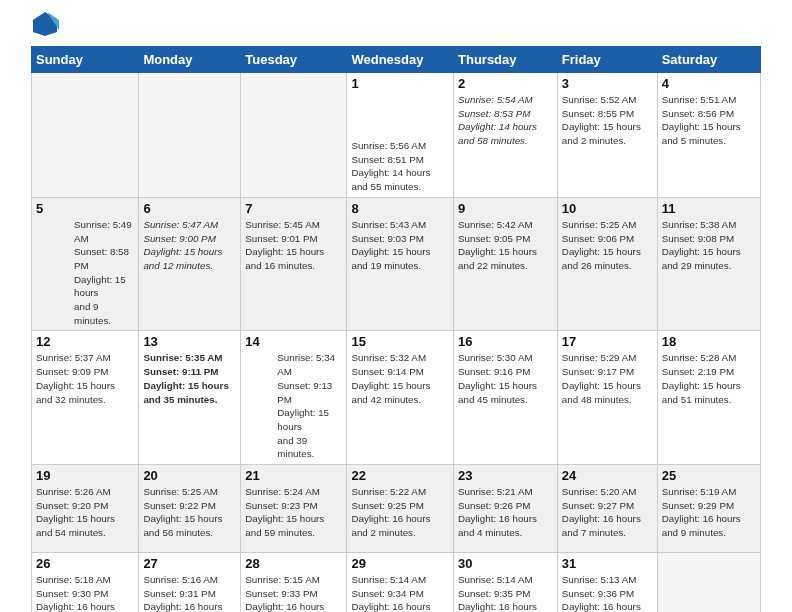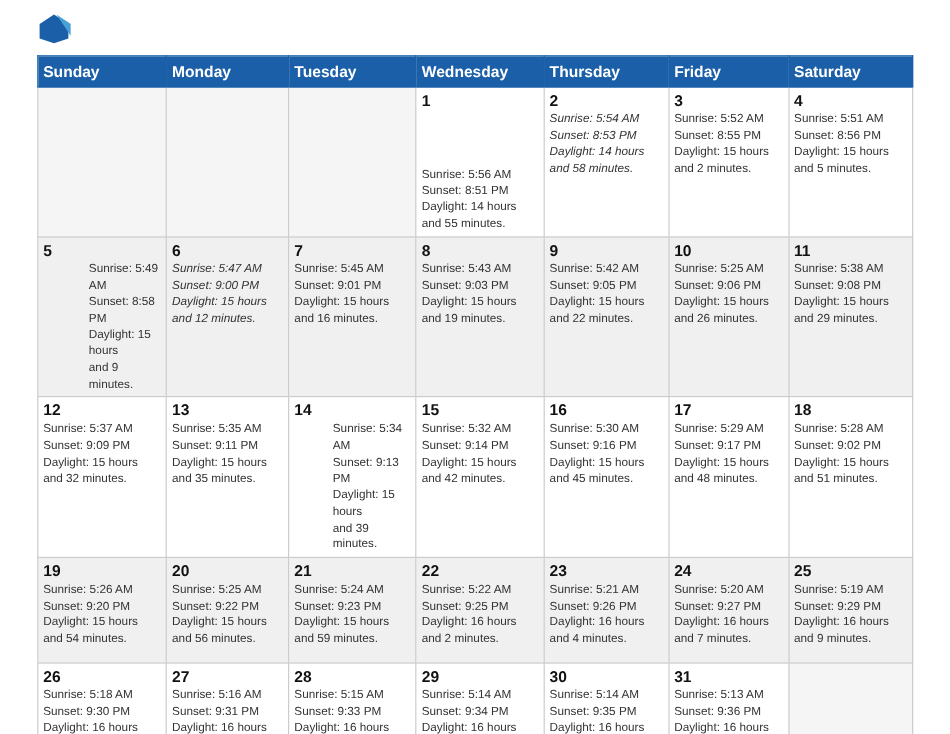--- a/index.html
+++ b/index.html
@@ -210,21 +210,21 @@
         <tr>
           <td>
             <div class="day-number">12</div>
             <div class="day-info" style="white-space: pre-line;">Sunrise: 5:37 AM
 Sunset: 9:09 PM
 Daylight: 15 hours
 and 32 minutes.</div>
           </td>
           <td>
             <div class="day-number">13</div>
-            <div class="day-info" style="white-space: pre-line;">Sunrise: 5:35 AM
+            <div class="day-info" style="white-space: pre-line; font-weight: bold;">Sunrise: 5:35 AM
 Sunset: 9:11 PM
 Daylight: 15 hours
 and 35 minutes.</div>
           </td>
           <td>
             <div class="day-number">14</div>
             <div class="day-info" style="white-space: pre-line; margin-left: 32px;">Sunrise: 5:34 AM
 Sunset: 9:13 PM
 Daylight: 15 hours
 and 39 minutes.</div>
@@ -246,21 +246,21 @@
           <td>
             <div class="day-number">17</div>
             <div class="day-info" style="white-space: pre-line;">Sunrise: 5:29 AM
 Sunset: 9:17 PM
 Daylight: 15 hours
 and 48 minutes.</div>
           </td>
           <td>
             <div class="day-number">18</div>
             <div class="day-info" style="white-space: pre-line;">Sunrise: 5:28 AM
-Sunset: 9:02 PM
+Sunset: 2:19 PM
 Daylight: 15 hours
 and 51 minutes.</div>
           </td>
         </tr>
         <tr class="row-shaded">
           <td>
             <div class="day-number">19</div>
             <div class="day-info" style="white-space: pre-line;">Sunrise: 5:26 AM
 Sunset: 9:20 PM
 Daylight: 15 hours

